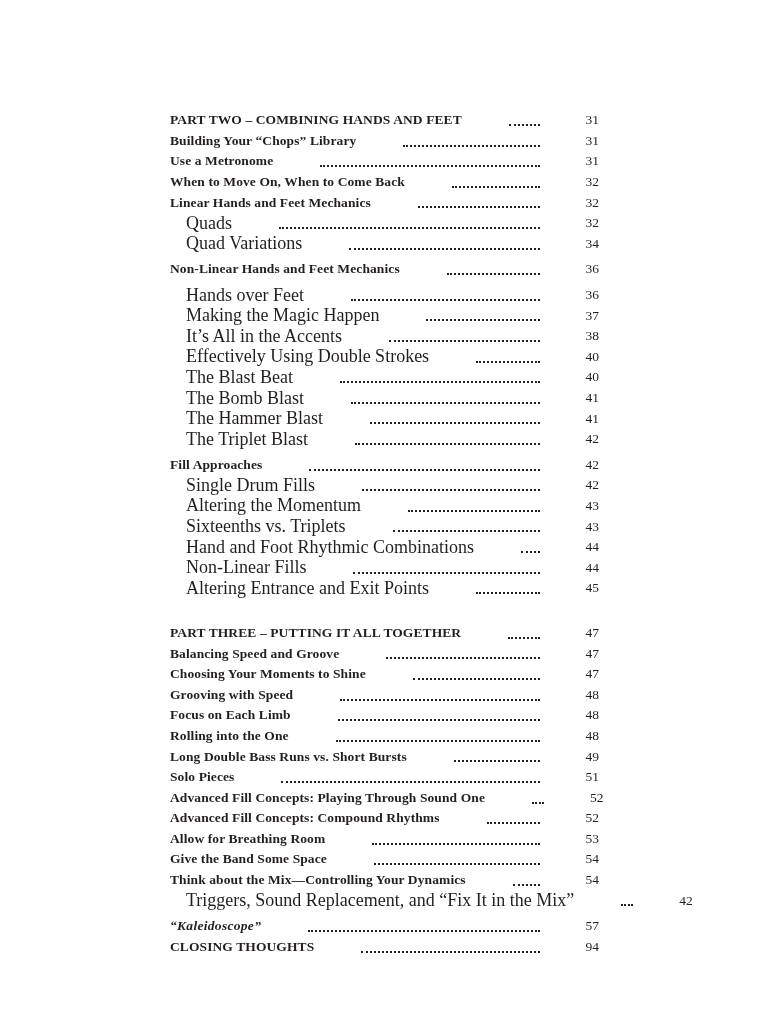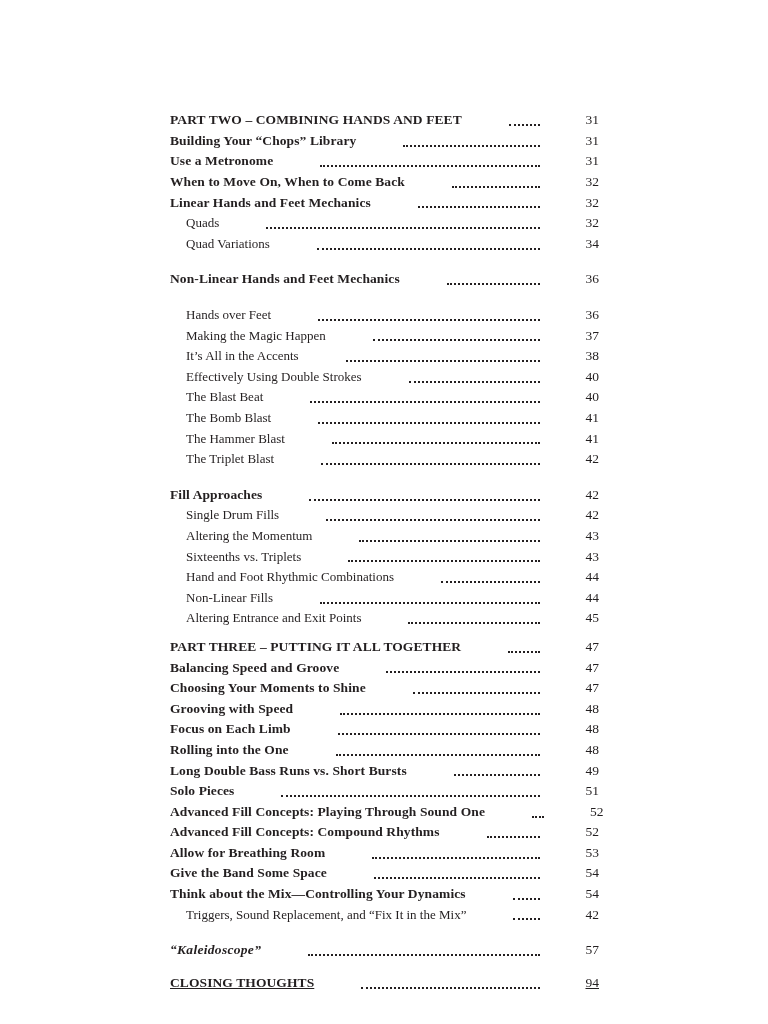--- a/index.html
+++ b/index.html
@@ -24,41 +24,41 @@
     height: 20.6px;
     gap: 44px;
   }
   .label { white-space: nowrap; }
   .style-bold .label {
     font-weight: bold;
     font-size: 13.5px;
     letter-spacing: 0.1px;
   }
   .style-sub { padding-left: 16px; }
-  .style-sub .label { font-size: 13px; }
+  .style-sub .label { font-size: 18px; }
   .style-bold-italic .label {
     font-weight: bold;
     font-style: italic;
     font-size: 13.5px;
     letter-spacing: 0.3px;
   }
   .leader {
     flex: 1;
     min-width: 12px;
     border-bottom: 2px dotted #231f20;
     align-self: flex-end;
     margin: 0 2px 4.5px 3px;
   }
   .pagenum {
     font-size: 13.5px;
     white-space: nowrap;
   }
-  .gap-small  { margin-top: 15px; justify-content: center; }
-  .gap-medium { margin-top: 8px; }
-  .gap-large  { margin-top: 12px; text-decoration: underline; }
+  .gap-small  { margin-top: 5px; justify-content: center; }
+  .gap-medium { margin-top: 24px; }
+  .gap-large  { margin-top: 0; }
 </style>
 </head>
 <body>
 
 <div class="toc">
     <div class="row style-bold">
       <span class="label">PART TWO – COMBINING HANDS AND FEET</span>
       <span class="leader"></span>
       <span class="pagenum">31</span>
     </div>

